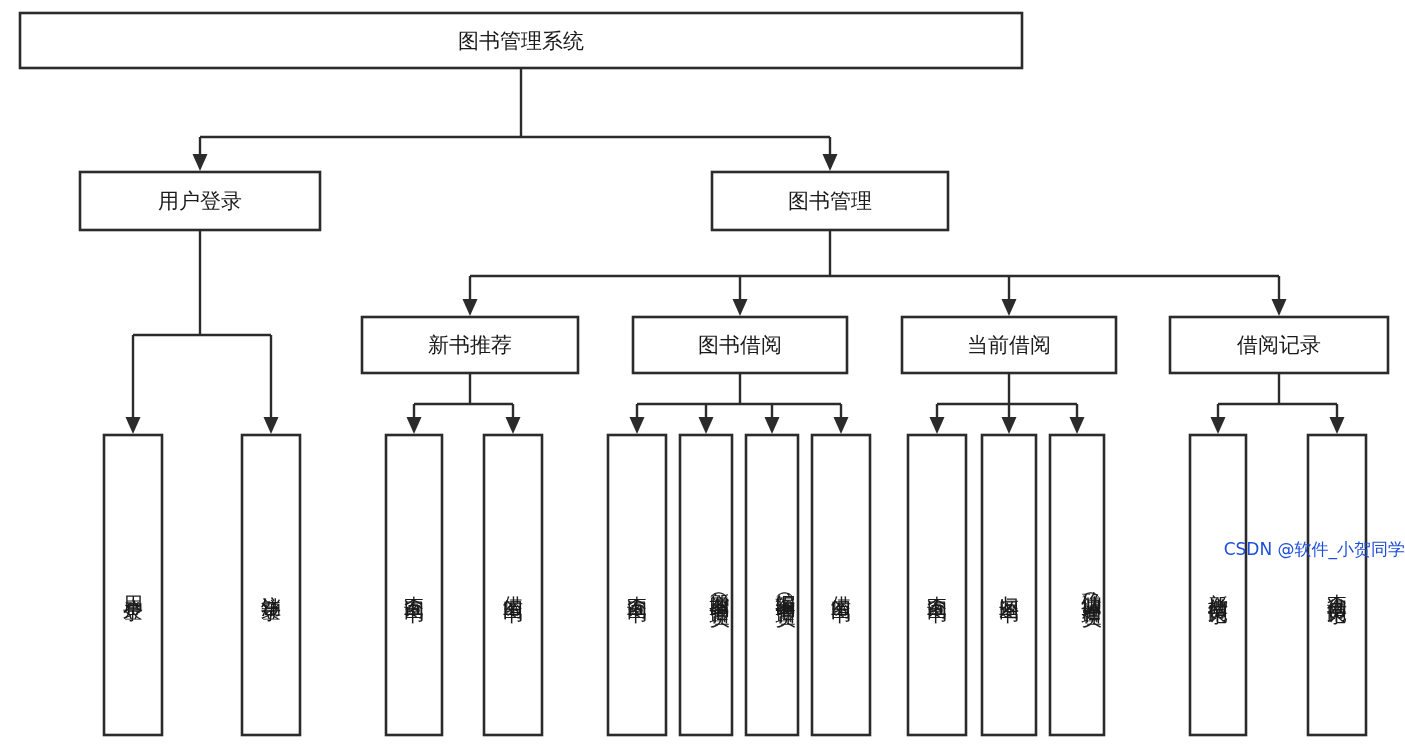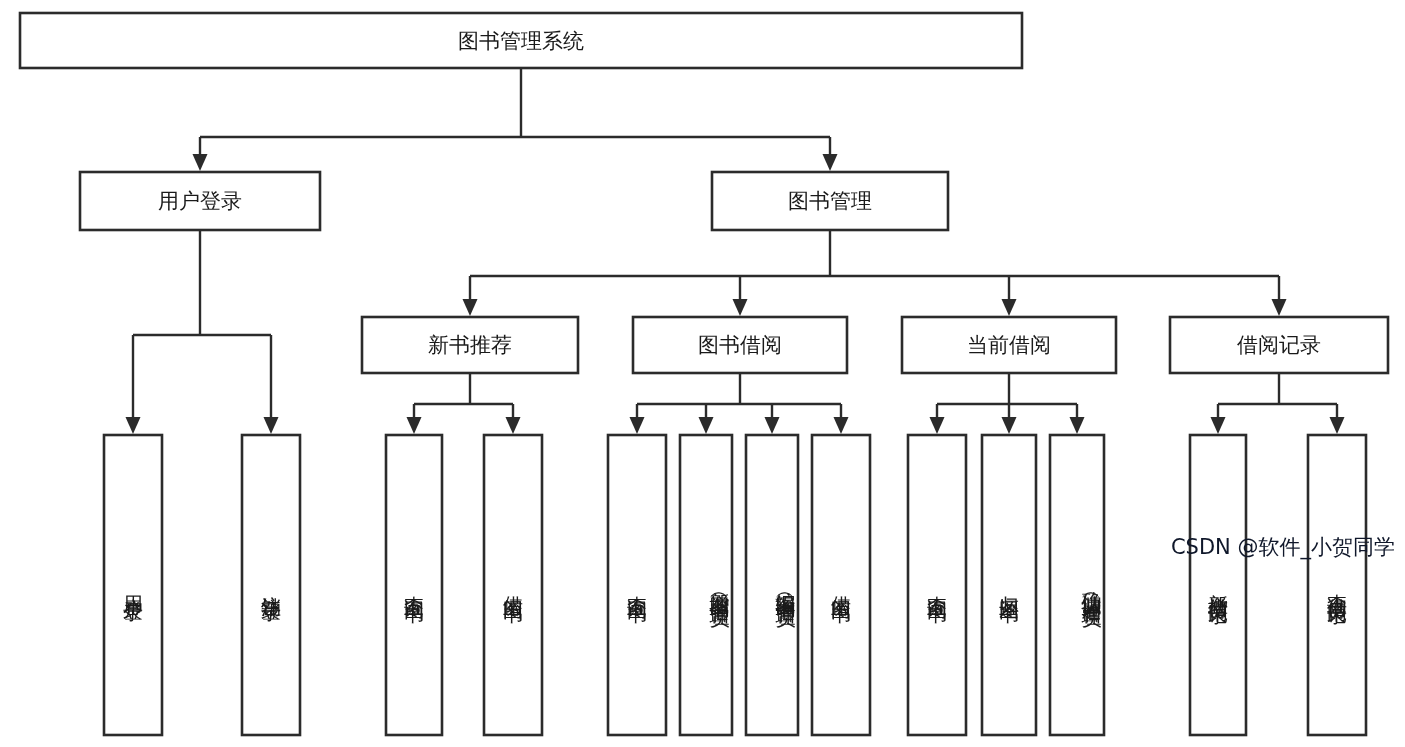--- a/index.html
+++ b/index.html
@@ -60,25 +60,25 @@
     line-height: 1.26;
     letter-spacing: 2.5px;
     color: #1a1a1a;
     white-space: nowrap;
     text-align: center;
     pointer-events: none;
     user-select: none;
   }
   .watermark {
     position: absolute;
-    right: 10px;
+    right: 0;
     bottom: 6px;
     font-family: "DejaVu Sans", "Liberation Sans", sans-serif;
-    font-size: 21px;
-    color: #0f172a;
+    font-size: 17px;
+    color: #1d4ed8;
     white-space: nowrap;
     user-select: none;
   }
 </style>
 </head>
 <body>
 
 <div id="diagram-root">
 
   <svg class="diagram-canvas" viewBox="0 0 1405 747" xmlns="http://www.w3.org/2000/svg">

